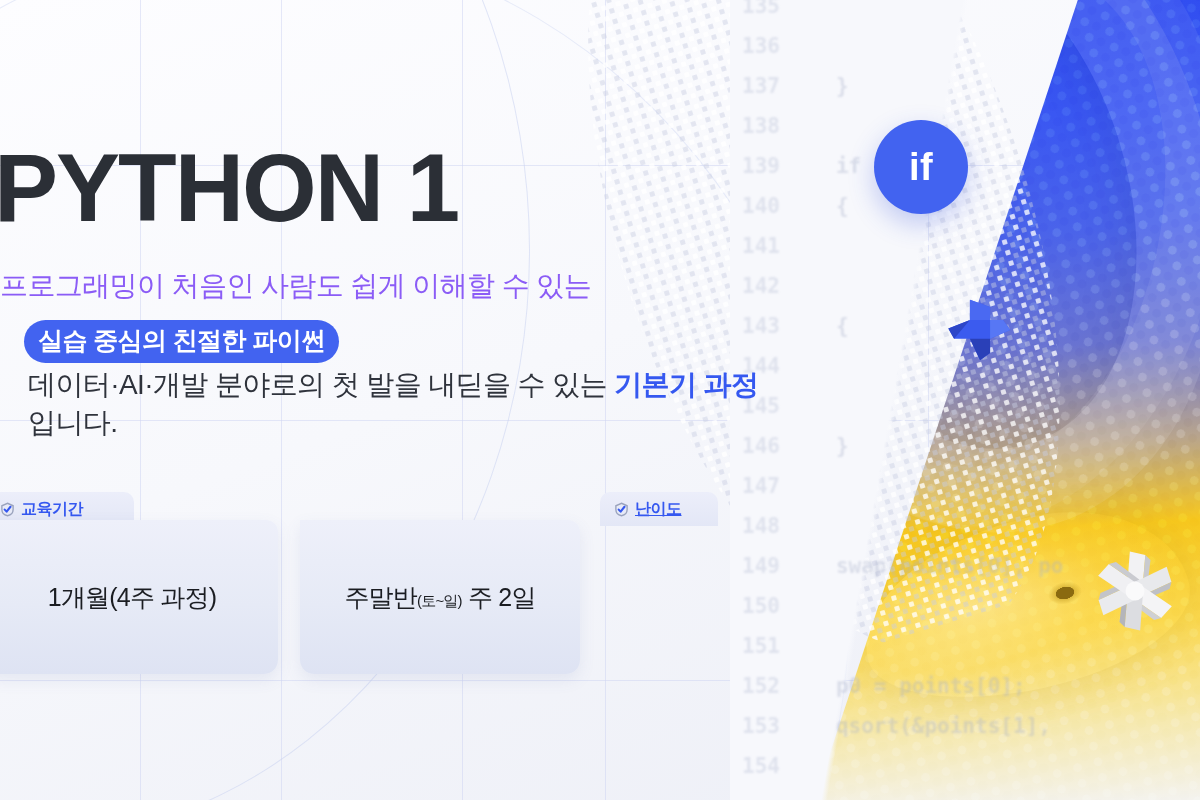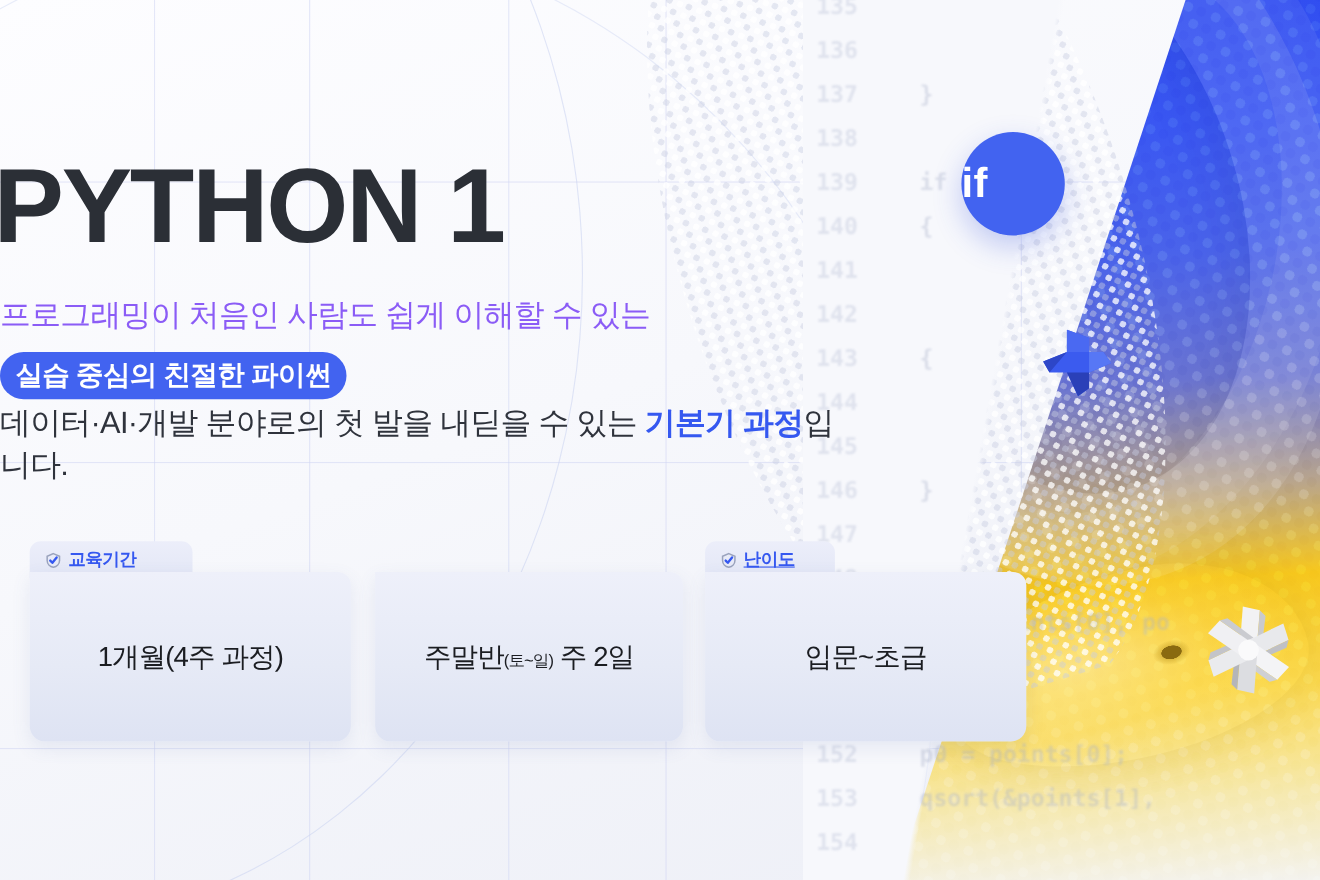--- a/index.html
+++ b/index.html
@@ -107,21 +107,21 @@
     background-position:0 0, 7px 5px;
     transform:rotate(-17deg);
     clip-path:ellipse(48% 58% at 50% 45%);
     opacity:.9;
   }
 
   
   .if-badge{
     position:absolute; left:874px; top:120px; width:94px; height:94px;
     border-radius:50%; background:#4263f0;
-    display:flex; align-items:center; justify-content:flex-start;
+    display:flex; align-items:center; justify-content:center;
     color:#fff; font-size:38px; font-weight:700; letter-spacing:.5px;
     box-shadow:0 10px 26px rgba(50,80,220,.28);
   }
   .plus3d{ position:absolute; left:944px; top:294px; width:72px; height:72px; }
   .star3d{ position:absolute; left:1092px; top:548px; width:86px; height:86px; }
 
   
   .content{ position:absolute; left:0; top:0; width:760px; height:800px; }
   .title{
     position:absolute; left:-6px; top:140px;
@@ -129,30 +129,30 @@
     color:#2b2f36; line-height:1;
   }
   .sub1{
     position:absolute; left:0; top:267px;
     font-size:28px; color:#8b5cf6; letter-spacing:-.6px;
   }
   .badge-line{ position:absolute; left:0; top:320px; }
   .badge{
     display:inline-block; background:#4263f0; color:#fff;
     font-size:25px; font-weight:700; letter-spacing:-.6px;
-    padding:4px 14px 6px; border-radius:999px;
+    padding:4px 14px 6px; border-radius:999px;margin-left:24px;
   }
   .sub2{
     position:absolute; left:0; top:366px;
-    font-size:28px; color:#2f333c; letter-spacing:-.6px;
+    font-size:28px; color:#2f333c; letter-spacing:-.6px;padding-left:28px;
   }
   .sub2 .hl{ color:#3558f0; font-weight:700; }
 
   
-  .cards{ position:absolute; left:0; top:492px; width:900px; height:190px;margin-left:41px; }
+  .cards{ position:absolute; left:0; top:492px; width:900px; height:190px; }
   .card{ position:absolute; top:0; height:182px; }
   .card .tab{
     position:absolute; left:0; top:0; height:34px;
     border-radius:10px 10px 0 0;
     background:linear-gradient(180deg,#eceefa 0%,#e3e7f6 100%);
     display:flex; align-items:center; gap:6px;
     padding:0 16px 0 14px;
     font-size:16px; font-weight:700; color:#3558f0; letter-spacing:-.5px;
     white-space:nowrap;
   }
@@ -290,19 +290,16 @@
     </div>
 
     <div class="card card-3">
       <div class="tab">
         <svg class="chk" viewBox="0 0 24 24">
           <path d="M12 2 L21 6 V12 C21 17 17 21 12 22 C7 21 3 17 3 12 V6 Z" fill="none" stroke="#9aa3bd" stroke-width="2.2"></path>
           <path d="M7.5 12.2 L10.6 15.4 L16.8 7.6" fill="none" stroke="#3558f0" stroke-width="3.4" stroke-linecap="round" stroke-linejoin="round"></path>
         </svg>
         <span>난이도</span>
       </div>
-      <div class="body">
-        <div class="val">입문~초급</div>
-      </div>
     </div>
 
   </div>
 </div>
 
 </body></html>

